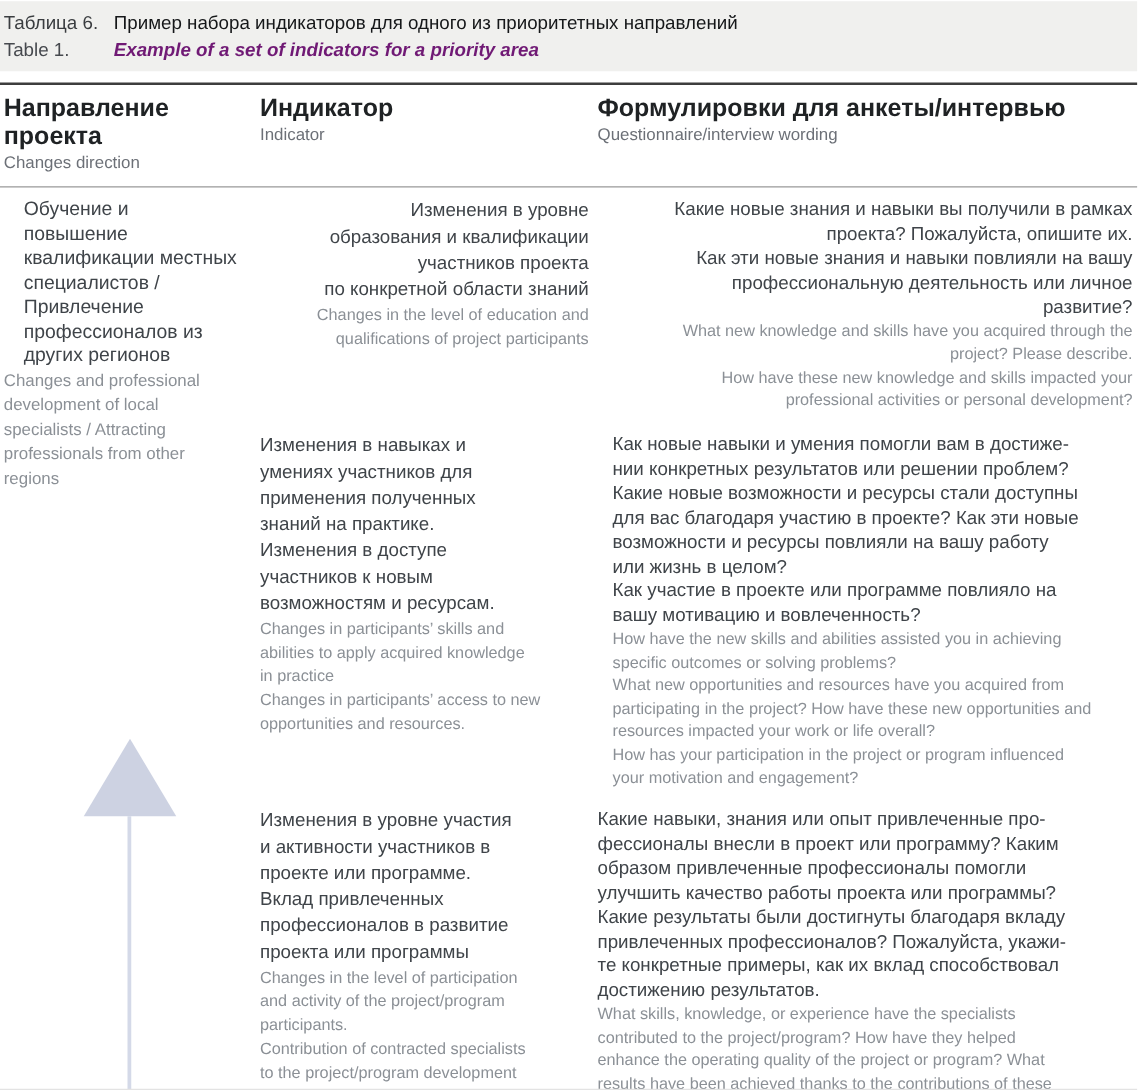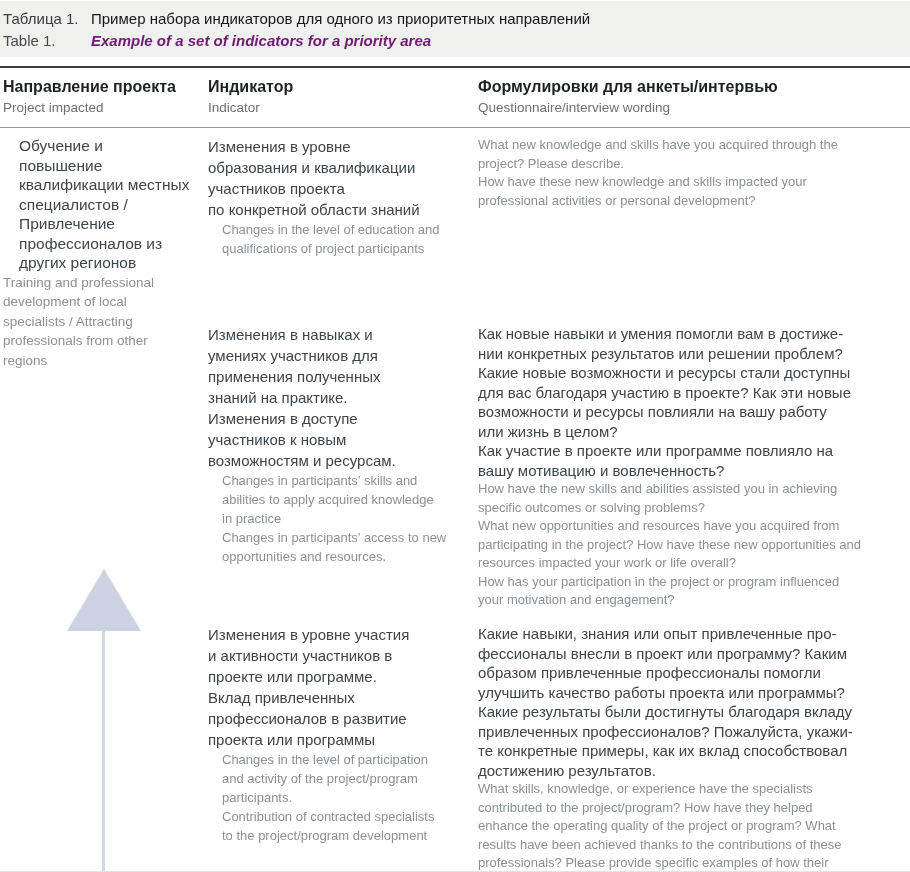--- a/index.html
+++ b/index.html
@@ -22,37 +22,37 @@
   }
   .cap-line { line-height: 22px; font-size: 15px; white-space: nowrap; }
   .cap-label { display: inline-block; width: 88px; color: #3a3d40; }
   .cap-line.en .cap-label { color: #46494e; }
   .cap-title-ru { font-weight: normal; color: #151719; }
   .cap-title-en { font-weight: bold; color: #701a75; font-style: italic; }
   
   .tbl { margin-top: 9px; border-top: 2px solid #3d3d3d; }
   .thead { display: flex; border-bottom: 1px solid #999999; padding: 8px 0 10px 0; }
   .th { padding-left: 3px; }
-  .th-ru { font-weight: bold; font-size: 16px; color: #1f2224; line-height: 22px; }
+  .th-ru { font-weight: bold; font-size: 20px; color: #1f2224; line-height: 22px; }
   .th-en { font-size: 13.5px; color: #6c7077; line-height: 19px; }
   .c1 { width: 205px; flex: 0 0 205px; }
   .c2 { width: 270px; flex: 0 0 270px; }
   .c3 { flex: 1 1 auto; min-width: 0; }
   .tbody { position: relative; display: flex; }
   .tbody .c1 { position: relative; padding: 8px 6px 0 3px; }
   .rows { flex: 1 1 auto; min-width: 0; display: flex; flex-direction: column; }
   .trow { display: flex; padding-top: 8px; }
-  .trow.r1 { min-height: 188px; }
-  .trow.r2 { min-height: 300px; }
+  .trow.r1 { min-height: 188px; text-align: right; }
+  .trow.r2 { min-height: 300px; gap: 12px; }
   .trow.r3 { flex: 1 1 auto; }
   .cell { padding-left: 3px; padding-right: 4px; overflow: hidden; }
   .txt-ru { font-size: 15px; line-height: 19.5px; color: #3f4449; white-space: pre; }
   .txt-en { font-size: 13px; line-height: 18.5px; color: #8b9096; white-space: pre; }
   .c2 .txt-ru { line-height: 21px; }
-  .c2 .txt-en { line-height: 19px; margin-left: 14px; }
+  .c2 .txt-en { line-height: 19px; }
   .c1 .txt-ru { font-size: 15.5px; line-height: 19.5px; margin-left: 16px; }
   .c1 .txt-en { font-size: 13.5px; line-height: 19.5px; }
   
   .arrow-up { position: absolute; left: 67px; top: 441px; width: 74px; }
   .arrow-tri {
     width: 0; height: 0;
     border-left: 37px solid transparent;
     border-right: 37px solid transparent;
     border-bottom: 62px solid #cdd2e2;
   }
@@ -67,33 +67,33 @@
     border-bottom: 1px solid #e3e3e3;
   }
 </style>
 </head>
 <body>
 
 <div class="page">
 
   <div class="caption">
     <div class="cap-line ru">
-      <span class="cap-label">Таблица 1.</span><span class="cap-title-ru">Пример набора индикаторов для одного из приоритетных направлений</span>
+      <span class="cap-label">Таблица 6.</span><span class="cap-title-ru">Пример набора индикаторов для одного из приоритетных направлений</span>
     </div>
     <div class="cap-line en">
       <span class="cap-label">Table 1.</span><span class="cap-title-en">Example of a set of indicators for a priority area</span>
     </div>
   </div>
 
   <div class="tbl">
 
     <div class="thead">
       <div class="th c1">
         <div class="th-ru">Направление проекта</div>
-        <div class="th-en">Project impacted</div>
+        <div class="th-en">Changes direction</div>
       </div>
       <div class="th c2">
         <div class="th-ru">Индикатор</div>
         <div class="th-en">Indicator</div>
       </div>
       <div class="th c3">
         <div class="th-ru">Формулировки для анкеты/интервью</div>
         <div class="th-en">Questionnaire/interview wording</div>
       </div>
     </div>
@@ -101,21 +101,21 @@
     <div class="tbody">
 
       <div class="c1">
         <div class="txt-ru">Обучение и
 повышение
 квалификации местных
 специалистов /
 Привлечение
 профессионалов из
 других регионов</div>
-        <div class="txt-en">Training and professional
+        <div class="txt-en">Changes and professional
 development of local
 specialists / Attracting
 professionals from other
 regions</div>
         <div class="arrow-up">
           <div class="arrow-tri"></div>
           <div class="arrow-stem"></div>
         </div>
       </div>
 
@@ -124,20 +124,25 @@
         <div class="trow r1">
           <div class="cell c2">
             <div class="txt-ru">Изменения в уровне
 образования и квалификации
 участников проекта
 по конкретной области знаний</div>
             <div class="txt-en">Changes in the level of education and
 qualifications of project participants</div>
           </div>
           <div class="cell c3">
+            <div class="txt-ru">Какие новые знания и навыки вы получили в рамках
+проекта? Пожалуйста, опишите их.
+Как эти новые знания и навыки повлияли на вашу
+профессиональную деятельность или личное
+развитие?</div>
             <div class="txt-en">What new knowledge and skills have you acquired through the
 project? Please describe.
 How have these new knowledge and skills impacted your
 professional activities or personal development?</div>
           </div>
         </div>
 
         <div class="trow r2">
           <div class="cell c2">
             <div class="txt-ru">Изменения в навыках и

